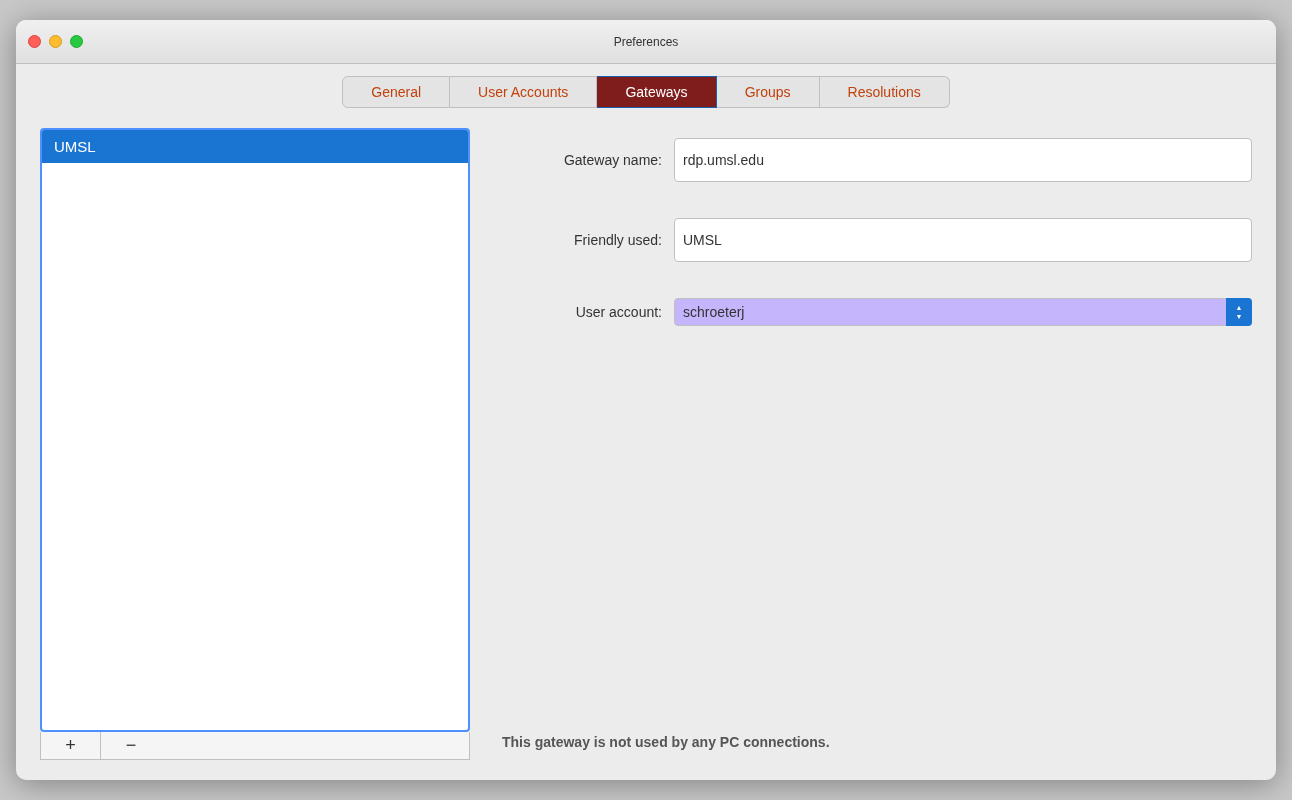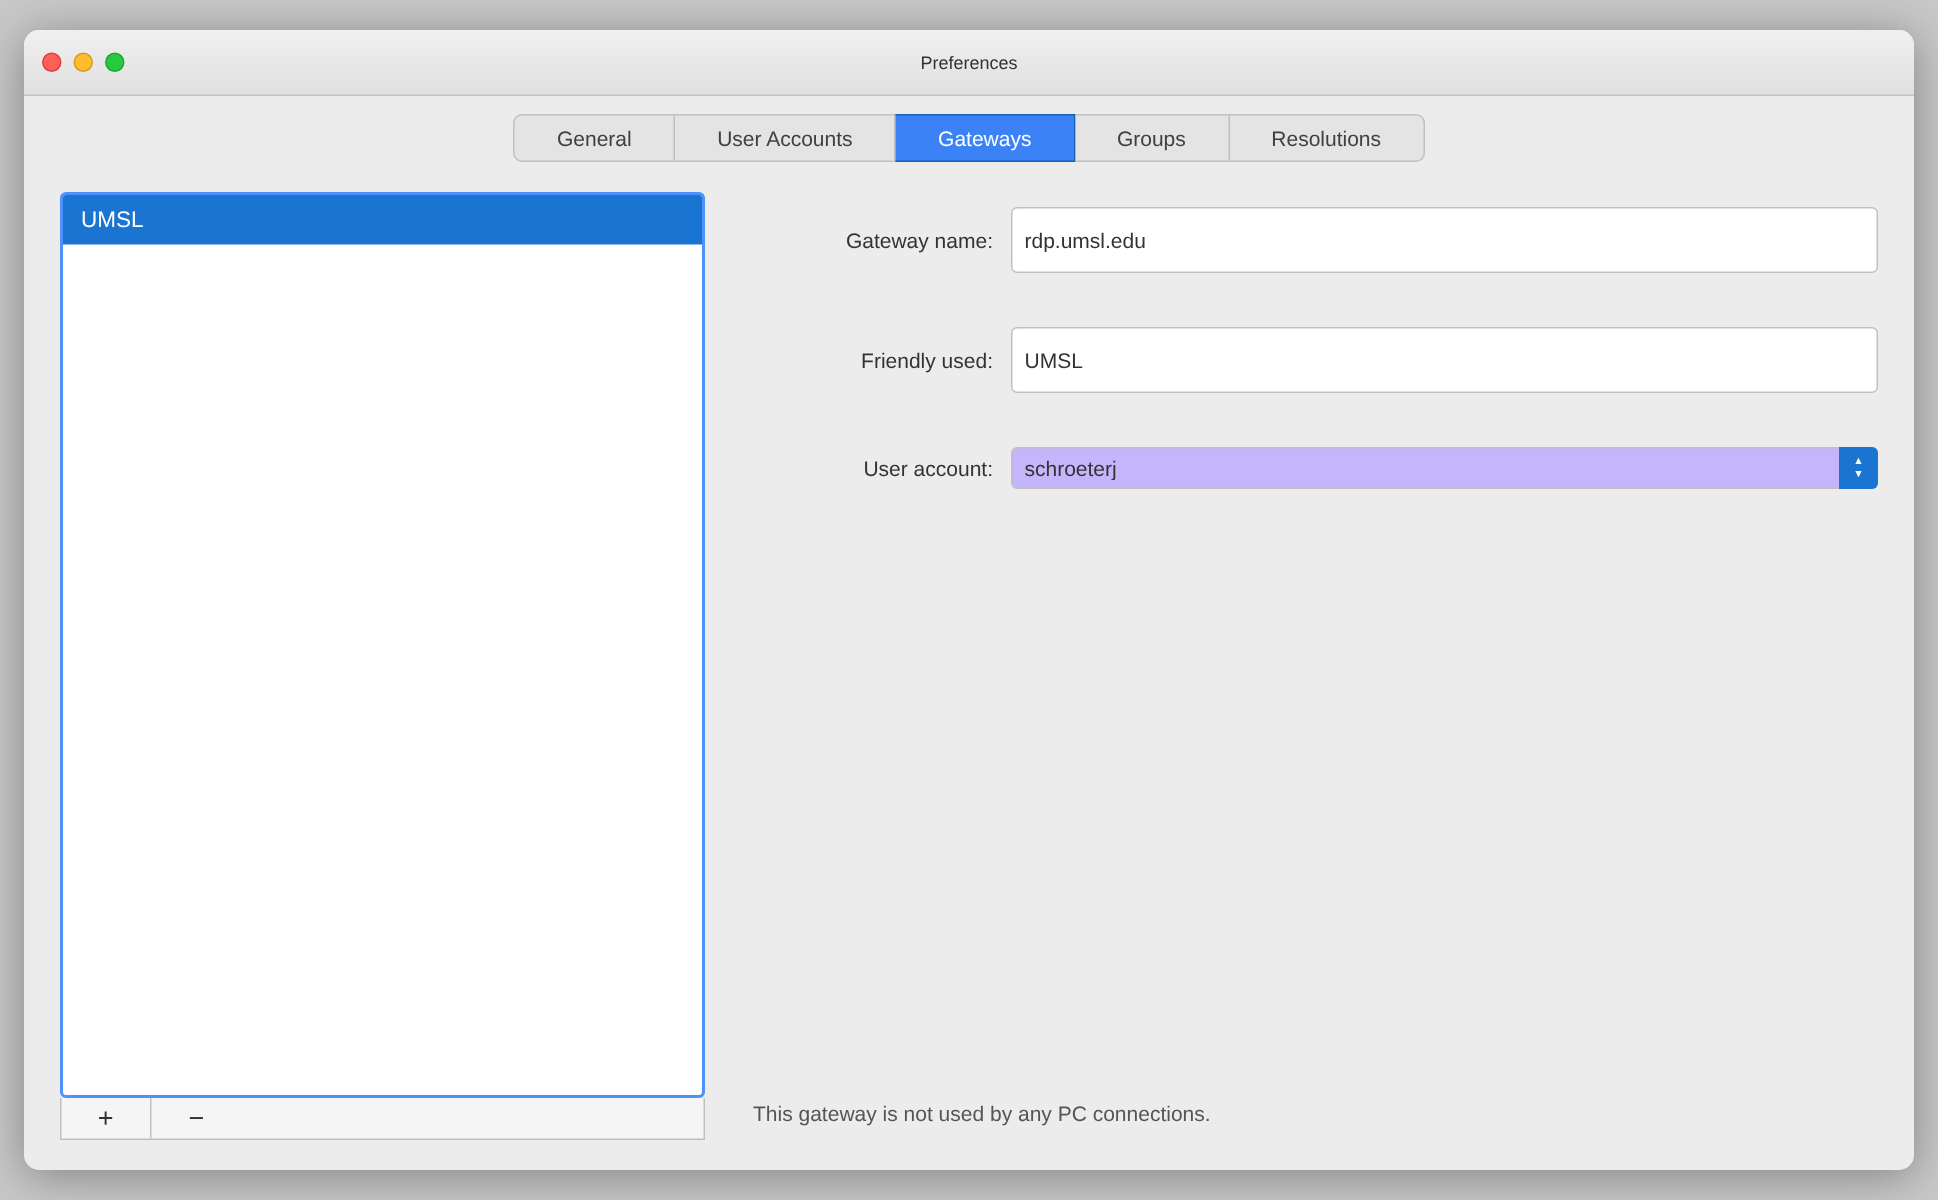--- a/index.html
+++ b/index.html
@@ -87,41 +87,41 @@
       justify-content: center;
       gap: 0;
       background: #ececec;
       flex-shrink: 0;
     }
 
     .tab {
       padding: 7px 28px;
       font-size: 14px;
       font-weight: 400;
-      color: #404040;
+      color: #c2410c;
       background: #e4e4e4;
       border: 1px solid #c0c0c0;
       cursor: pointer;
       white-space: nowrap;
     }
 
     .tab:first-child {
       border-radius: 6px 0 0 6px;
     }
 
     .tab:last-child {
       border-radius: 0 6px 6px 0;
     }
 
     .tab + .tab {
       border-left: none;
     }
 
     .tab.active {
-      background: #3b82f6;
+      background: #7f1d1d;
       color: #fff;
       border-color: #1560b0;
     }
 
     .content {
       flex: 1;
       padding: 20px 24px 20px 24px;
       display: flex;
       gap: 32px;
       overflow: hidden;
@@ -266,20 +266,21 @@
       font-size: 7px;
       color: #fff;
       line-height: 1;
     }
 
     .status-text {
       font-size: 14px;
       color: #555;
       margin-top: auto;
       padding-bottom: 10px;
+      font-weight: bold;
     }
   </style>
 </head>
 <body>
 
 <div class="window">
 
   <div class="title-bar">
     <div class="title-bar-buttons">
       <div class="btn-close"></div>

